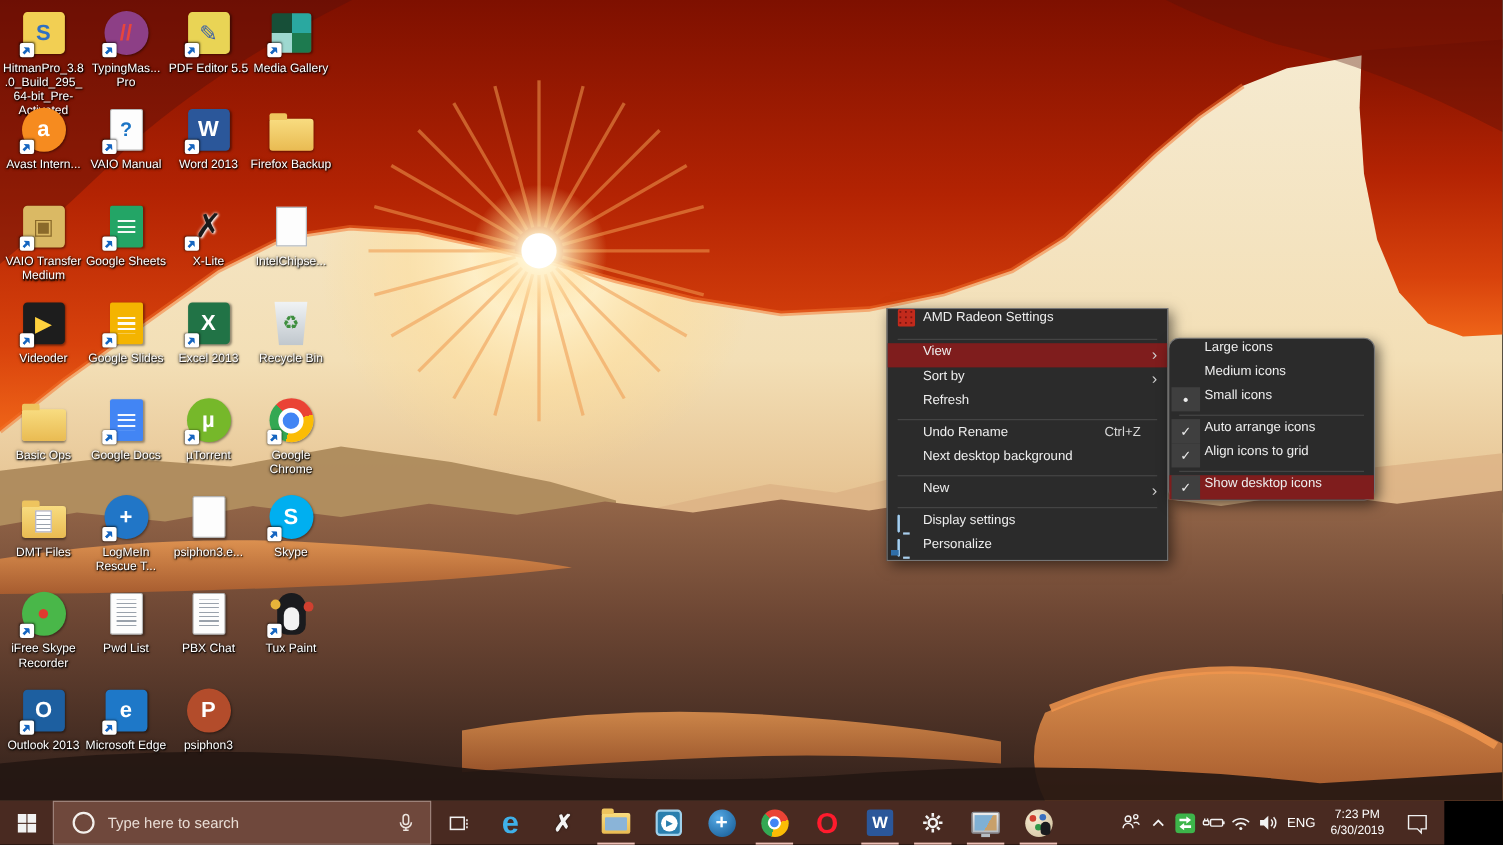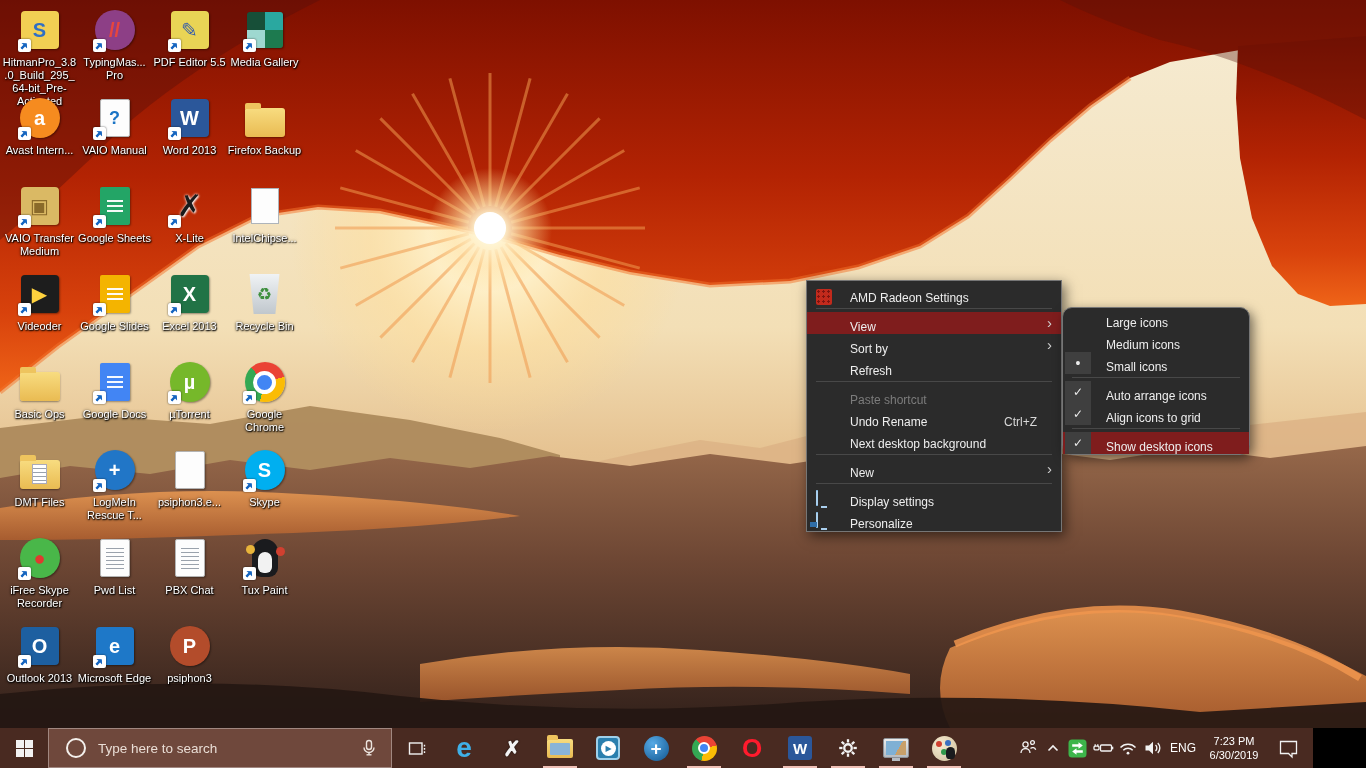--- a/index.html
+++ b/index.html
@@ -73,22 +73,22 @@
     background:#fff; border-radius:2px; box-shadow:0 0 2px rgba(0,0,0,.7); }
   .shortcut-badge::after { content:''; position:absolute; left:2.5px; top:2.5px; width:8px; height:8px;
     background:#1565c0; transform:rotate(-45deg);
     clip-path:polygon(0 35%,55% 35%,55% 0,100% 50%,55% 100%,55% 65%,0 65%); }
 
   
   .ctx { position:absolute; background:#2b2b2b; border:1px solid #767676;
     box-shadow:3px 4px 12px rgba(0,0,0,.55); font-size:12px; color:#eee; z-index:20; }
   #context-menu { left:806px; top:280px; width:256px; }
   #view-submenu { left:1062px; top:307px; width:188px; z-index:21;border-radius:10px; }
-  .menu-item { position:relative; height:22px; display:flex; align-items:flex-end;
-    padding-left:43px; cursor:default; }
+  .menu-item { position:relative; height:22px; display:flex; align-items:flex-start;
+    padding-left:32px; cursor:default; }
   .menu-item.first { height:24px; }
   .menu-item.highlighted { background:#7f1d1d; }
   .menu-item.disabled { color:#7c7c7c; }
   .menu-sep { height:1px; background:#484848; margin:3px 9px; }
   .mi-label { white-space:nowrap; }
   .mi-shortcut { margin-left:auto; padding-right:24px; color:#d8d8d8; }
   .mi-arrow { position:absolute; right:9px; top:50%; transform:translateY(-54%);
     color:#d0d0d0; font-size:15px; line-height:1; }
   .mi-icon { position:absolute; left:9px; width:16px; height:16px; }
   .mi-icon.amd-radeon-icon { background:#c22a1c; border-radius:2px;
@@ -478,23 +478,20 @@
           <span class="mi-arrow">›</span>
         </div>
         <div class="menu-item">
           <span class="mi-label">Sort by</span>
           <span class="mi-arrow">›</span>
         </div>
         <div class="menu-item">
           <span class="mi-label">Refresh</span>
         </div>
         <div class="menu-sep"></div>
-        <div class="menu-item disabled">
-          <span class="mi-label">Paste shortcut</span>
-        </div>
         <div class="menu-item">
           <span class="mi-label">Undo Rename</span>
           <span class="mi-shortcut">Ctrl+Z</span>
         </div>
         <div class="menu-item">
           <span class="mi-label">Next desktop background</span>
         </div>
         <div class="menu-sep"></div>
         <div class="menu-item">
           <span class="mi-label">New</span>

